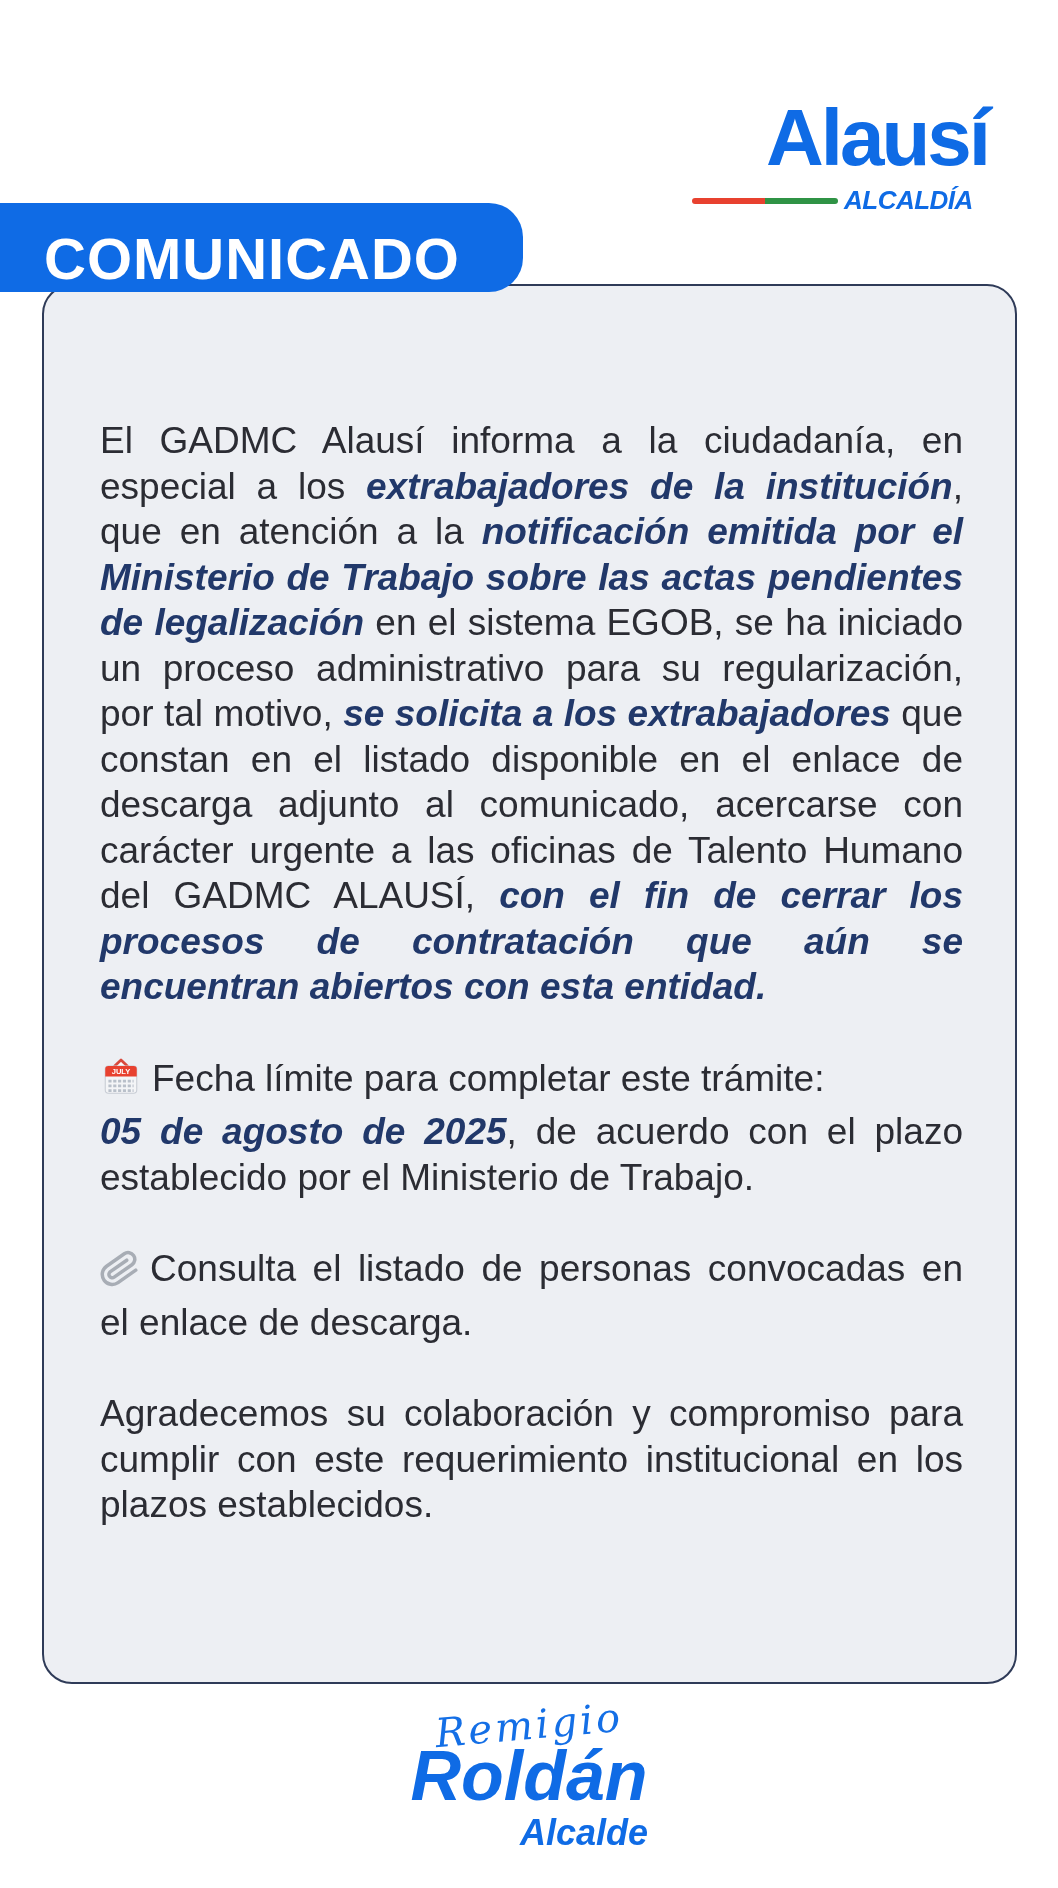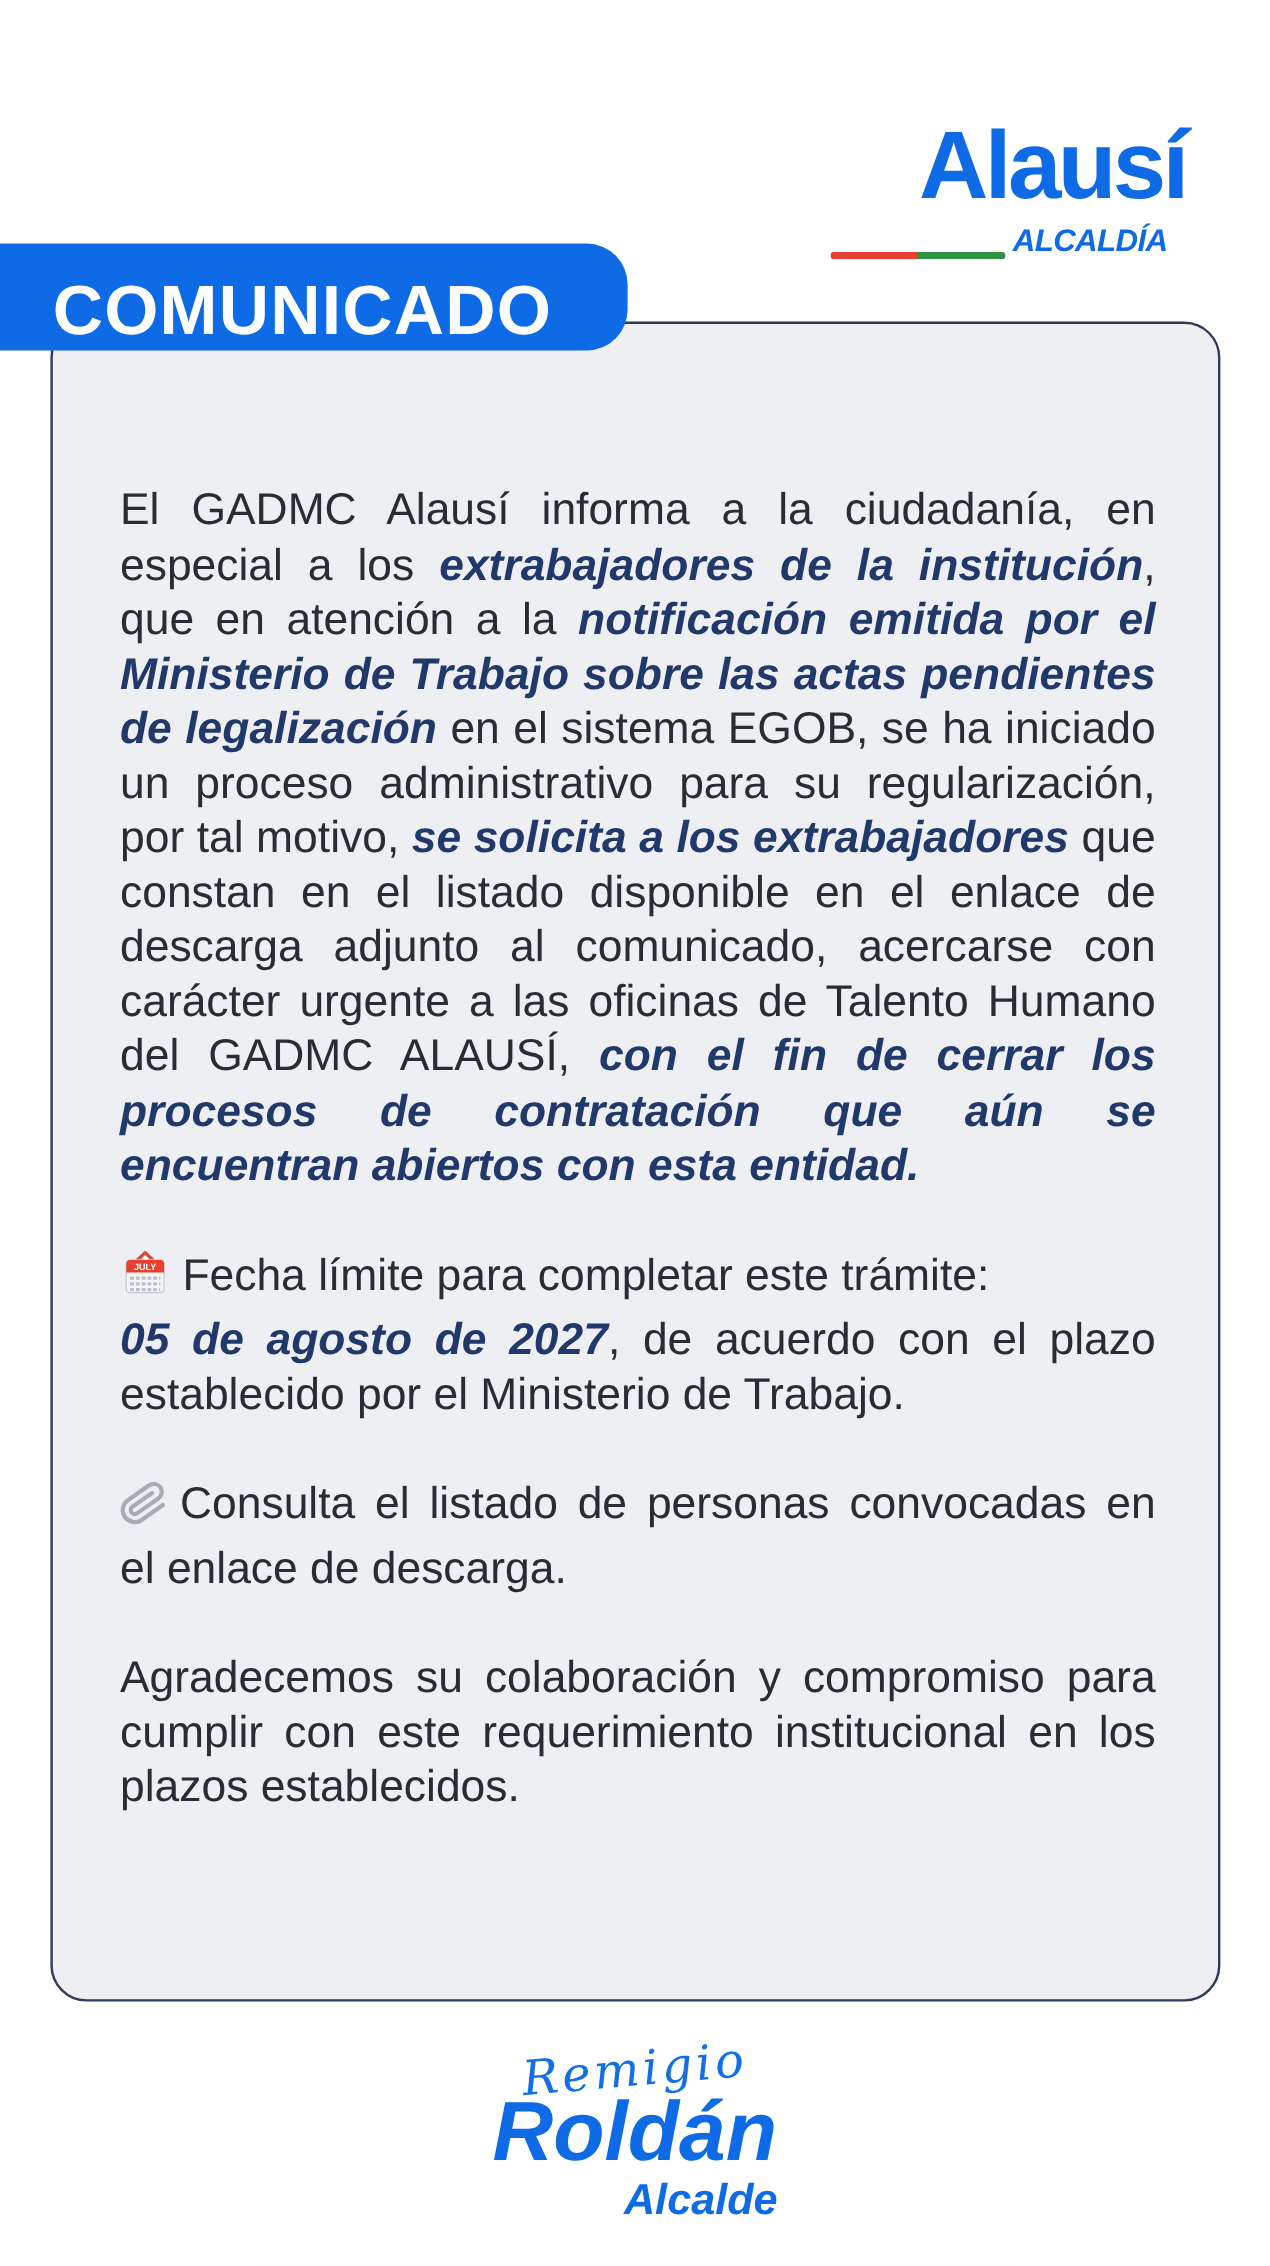--- a/index.html
+++ b/index.html
@@ -13,40 +13,40 @@
     position:relative; width:1058px; height:1888px; background:var(--white,#fff);
     font-family:"Liberation Sans", sans-serif; overflow:hidden;
   }
   
   .logo{position:absolute; left:688px; top:98px; width:300px;}
   .logo-word{
     font-size:80px; font-weight:bold; letter-spacing:-3px; line-height:1;
     color:var(--blue,#0F6BE5);
     text-align:right;
   }
-  .logo-row{display:flex; align-items:flex-end; margin-top:7px; margin-left:4px;}
+  .logo-row{display:flex; align-items:center; margin-top:7px; margin-left:4px;}
   .logo-bar{display:flex; width:146px; height:6px; border-radius:3px; overflow:hidden;}
   .logo-bar .red{width:50%; height:100%; background:var(--red,#E8412F);}
   .logo-bar .green{width:50%; height:100%; background:var(--green,#2F9345);}
   .logo-sub{
     font-size:26px; font-weight:bold; font-style:italic; letter-spacing:-0.5px;
     color:var(--blue,#0F6BE5); margin-left:6px;
   }
   
   .banner{
     position:absolute; left:0; top:203px; width:523px; height:89px;
     background:var(--blue,#0F6BE5); border-radius:0 34px 34px 0; z-index:2;
     display:flex; align-items:flex-end; padding-left:44px;
   }
   .banner-label{
     color:#fff; font-size:58px; font-weight:bold; letter-spacing:1px;
   }
   
   .card{
-    position:absolute; left:42px; top:268px; width:975px; height:1400px;
+    position:absolute; left:42px; top:284px; width:975px; height:1400px;
     background:var(--card_bg,#EDEFF3); border:2px solid var(--card_border,#2F3B58);
     border-radius:30px; z-index:1; padding:132px 52px 0 56px;
   }
   .para{
     font-size:37px; line-height:45.5px; color:var(--text,#2B2C33);
     text-align:justify; margin-bottom:46px;
   }
   .para .em{font-weight:bold; font-style:italic; color:var(--navy,#21386A);}
   .inline-icon{display:inline-block; vertical-align:-8px; margin-right:10px;}
   
@@ -86,21 +86,21 @@
     <p class="para"><span><span>El GADMC Alausí informa a la ciudadanía, en especial a los </span><span class="em">extrabajadores de la institución</span><span>, que en atención a la </span><span class="em">notificación emitida por el Ministerio de Trabajo sobre las actas pendientes de legalización</span><span> en el sistema EGOB, se ha iniciado un proceso administrativo para su regularización, por tal motivo, </span><span class="em">se solicita a los extrabajadores</span><span> que constan en el listado disponible en el enlace de descarga adjunto al comunicado, acercarse con carácter urgente a las oficinas de Talento Humano del GADMC ALAUSÍ, </span><span class="em">con el fin de cerrar los procesos de contratación que aún se encuentran abiertos con esta entidad.</span></span></p>
 
     <p class="para"><span class="inline-icon"><svg width="42" height="42" viewBox="0 0 40 40">
           <path d="M13.5 9 L20 2.8 L26.5 9" fill="#fdfdfd" stroke="#D94A3D" stroke-width="2.6" stroke-linejoin="round"></path>
           <rect x="5" y="8.5" width="30" height="26" rx="3" fill="#F4F5F7" stroke="#C7CCD4" stroke-width="1"></rect>
           <path d="M5 11.5 a3 3 0 0 1 3-3 h24 a3 3 0 0 1 3 3 v7 h-30 z" fill="#E8412F"></path>
           <text x="20" y="16.2" font-size="7.2" font-weight="bold" fill="#FFFFFF" text-anchor="middle" font-family="Liberation Sans, sans-serif">JULY</text>
           <line x1="8" y1="23" x2="32" y2="23" stroke="#B9C0CA" stroke-width="2.6" stroke-dasharray="3 1.6"></line>
           <line x1="8" y1="27.5" x2="32" y2="27.5" stroke="#B9C0CA" stroke-width="2.6" stroke-dasharray="3 1.6"></line>
           <line x1="8" y1="32" x2="32" y2="32" stroke="#B9C0CA" stroke-width="2.6" stroke-dasharray="3 1.6"></line>
-        </svg></span><span><span>Fecha límite para completar este trámite:</span><br><span class="em">05 de agosto de 2027</span><span>, de acuerdo con el plazo establecido por el Ministerio de Trabajo.</span></span></p>
+        </svg></span><span><span>Fecha límite para completar este trámite:</span><br><span class="em">05 de agosto de 2025</span><span>, de acuerdo con el plazo establecido por el Ministerio de Trabajo.</span></span></p>
 
     <p class="para"><span class="inline-icon"><svg width="40" height="40" viewBox="0 0 24 24" style="transform:rotate(10deg)">
           <path d="M21.44 11.05l-9.19 9.19a6 6 0 0 1-8.49-8.49l9.19-9.19a4 4 0 0 1 5.66 5.66l-9.2 9.19a2 2 0 0 1-2.83-2.83l8.49-8.48" fill="none" stroke="#A8ADB5" stroke-width="2.1" stroke-linecap="round" stroke-linejoin="round"></path>
         </svg></span><span><span>Consulta el listado de personas convocadas en el  enlace de descarga.</span></span></p>
 
     <p class="para"><span><span>Agradecemos su colaboración y compromiso para cumplir con este requerimiento institucional en los plazos establecidos.</span></span></p>
 
   </div>
 
   <div class="banner">

